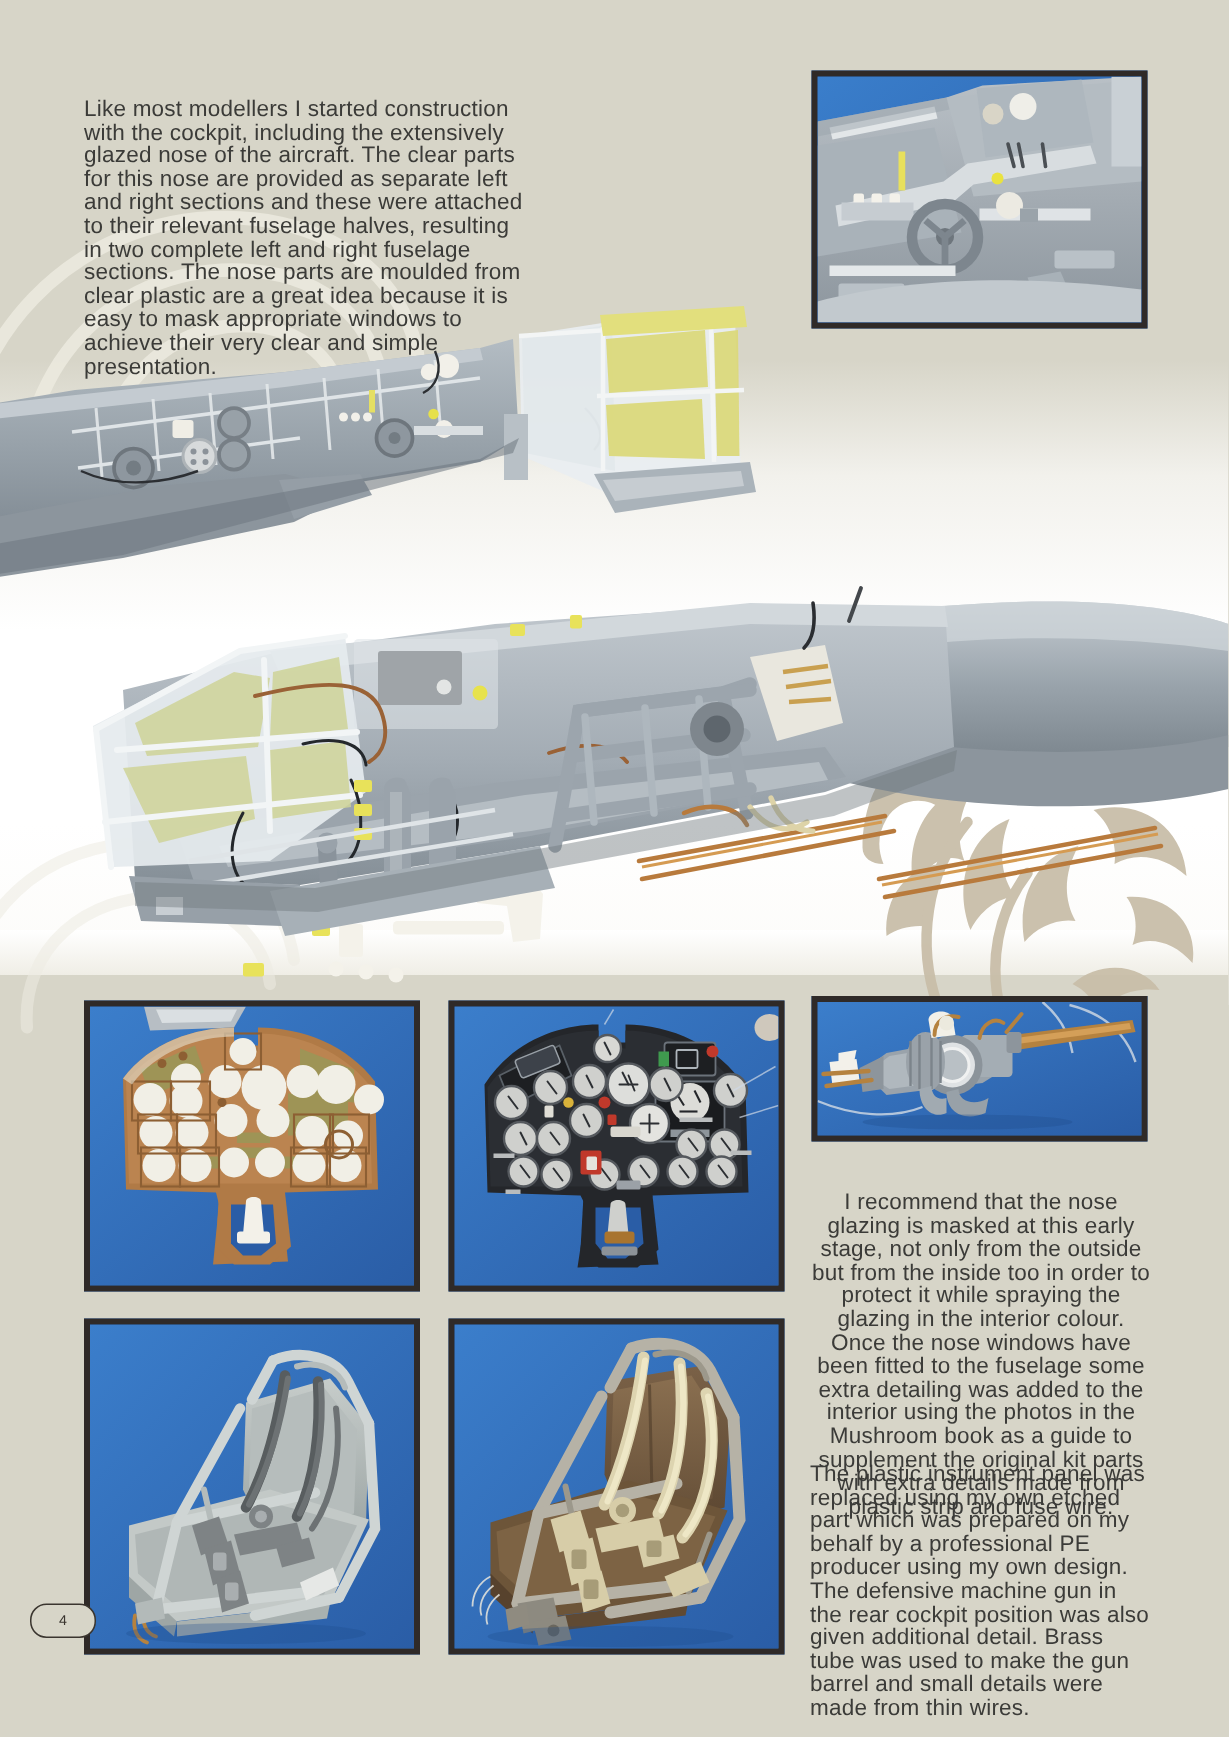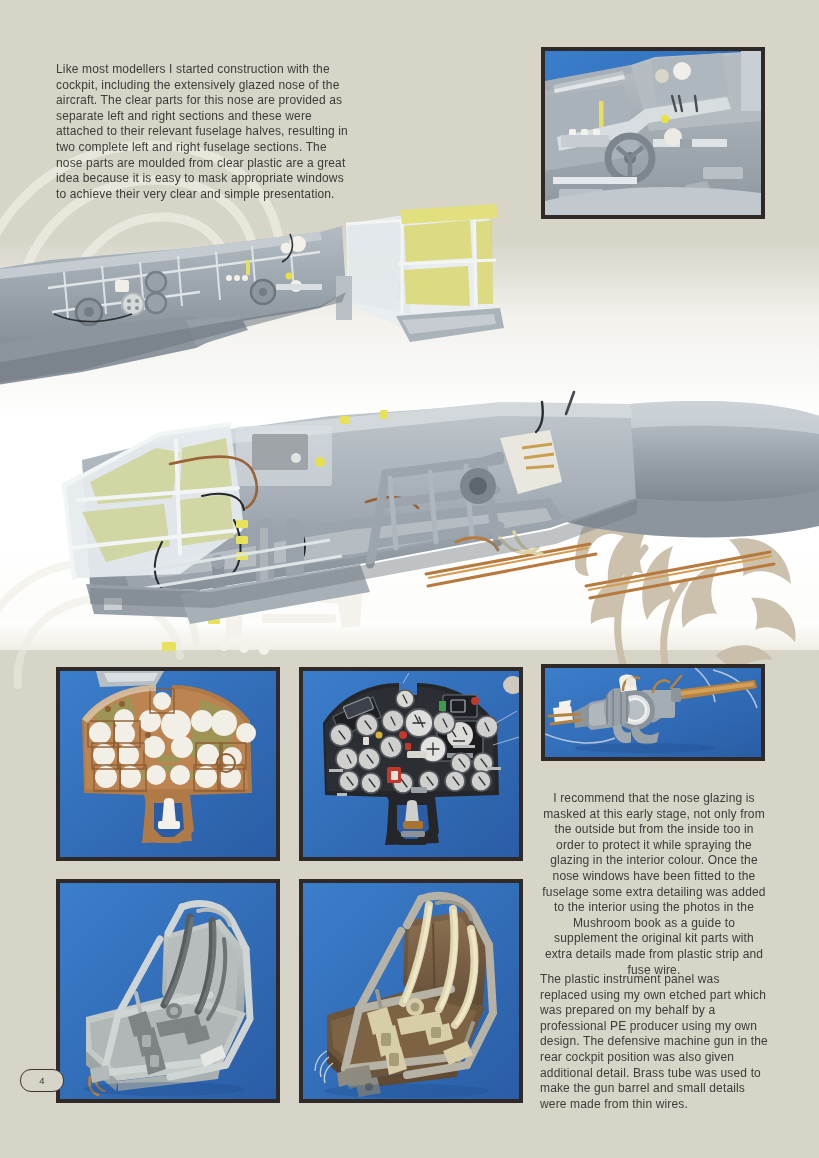--- a/index.html
+++ b/index.html
@@ -35,21 +35,21 @@
   
   .photo{position:absolute;border:4px solid #2f2a28;box-sizing:border-box;overflow:hidden;background:#2f6fbf;}
   .photo .inner{position:absolute;inset:0;overflow:hidden;}
 
   
   .cutout{position:absolute;pointer-events:none;}
 
   
   .para{
     color:#3b3b38;
-    font-size:12px;
+    font-size:15px;
     line-height:15.6px;
     letter-spacing:.15px;
     font-family:"Liberation Sans", sans-serif;
   }
   #intro-text{position:absolute;left:56px;top:50px;width:295px;}
   #col-text-1{position:absolute;left:540px;top:779px;width:228px;text-align:center;}
   #col-text-2{position:absolute;left:540px;top:960px;width:228px;}
 
   
   .page-number{

